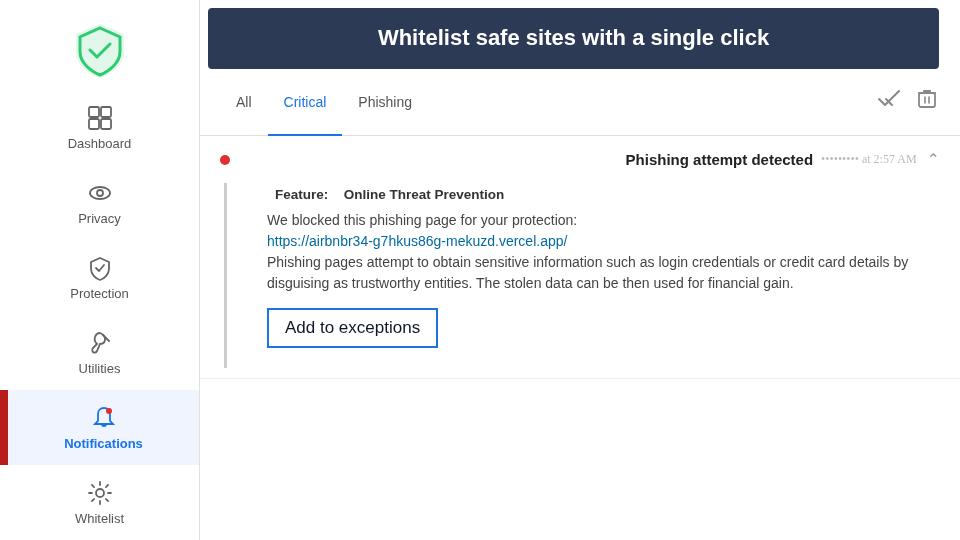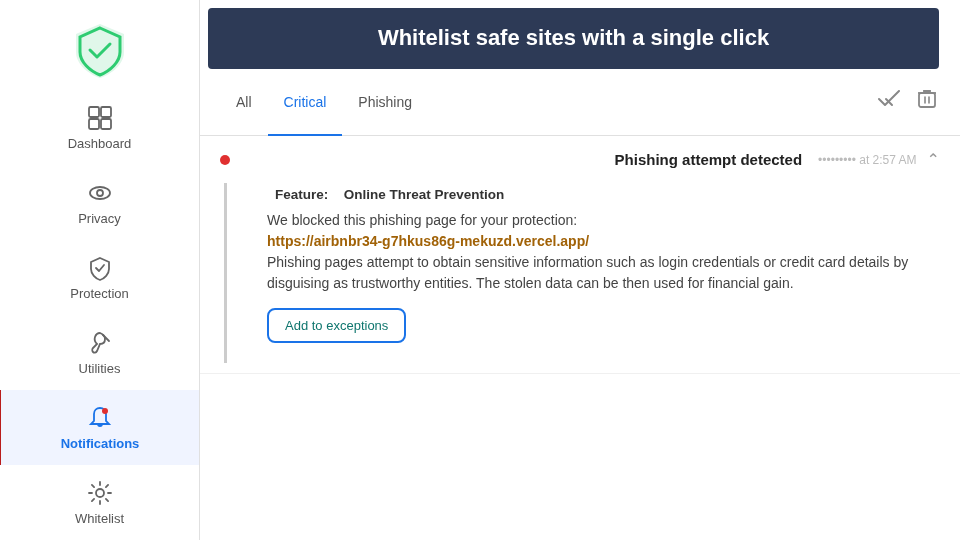--- a/index.html
+++ b/index.html
@@ -49,21 +49,21 @@
       align-items: center;
       padding: 14px 10px;
       cursor: pointer;
       position: relative;
       color: #555;
       font-size: 13px;
     }
 
     .sidebar-item.active {
       background: #f0f4ff;
-      border-left: 1px solid #b91c1c;
+      border-left: 8px solid #b91c1c;
       color: #1a73e8;
     }
 
     .sidebar-item.active .sidebar-item-label {
       color: #1a73e8;
       font-weight: 600;
     }
 
     .sidebar-item-icon {
       width: 28px;
@@ -179,21 +179,22 @@
     .notification-title {
       font-size: 15px;
       font-weight: 600;
       color: #222;
       flex: 1;
     }
 
     .notification-time {
       font-size: 12px;
       color: #888;
-      margin-left: 16px;
+      margin-left: 8px;
+      font-family: Liberation Serif, serif;
     }
 
     .notification-chevron {
       color: #999;
       font-size: 16px;
       margin-left: 10px;
     }
 
     .notification-body {
       padding: 4px 20px 20px 40px;
@@ -215,31 +216,30 @@
     }
 
     .notification-description {
       font-size: 14px;
       color: #444;
       line-height: 1.5;
       margin-bottom: 14px;
     }
 
     .notification-url {
-      color: #a16207;
-      font-weight: bold;
+      color: #0369a1;
     }
 
     .add-exceptions-btn {
       display: inline-block;
       padding: 8px 16px;
       border: 2px solid #1a73e8;
-      color: #0f766e;
-      border-radius: 8px;
-      font-size: 13px;
+      color: #0f172a;
+      border-radius: 0;
+      font-size: 17px;
       cursor: pointer;
       background: transparent;
       font-weight: 500;
     }
 
     
     svg {
       display: block;
     }
   </style>

